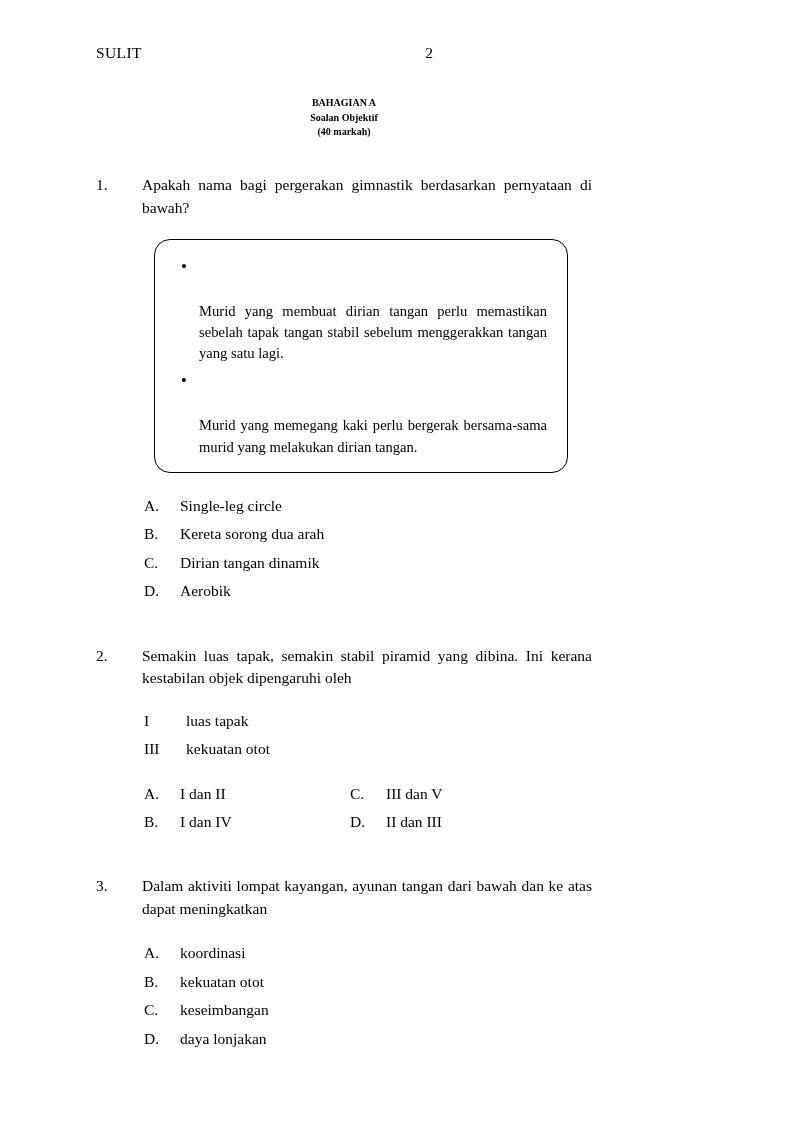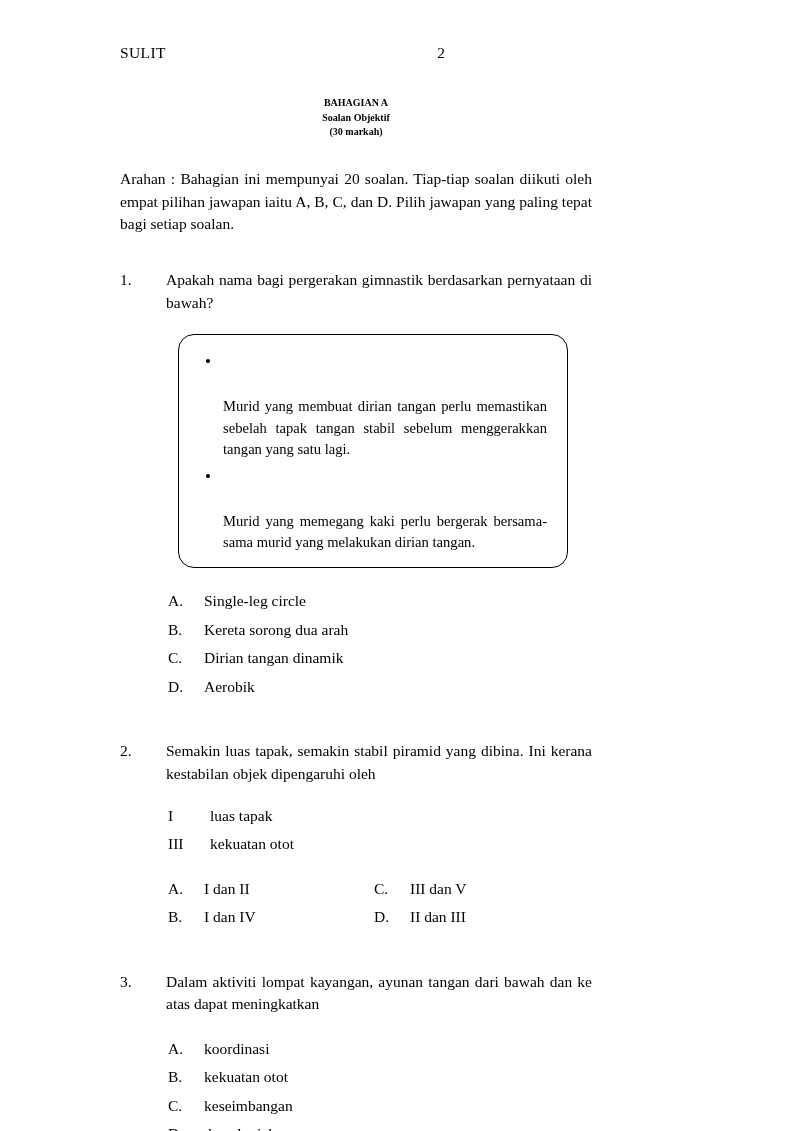--- a/index.html
+++ b/index.html
@@ -12,21 +12,21 @@
     height: 1131px;
     font-family: "Liberation Serif", "DejaVu Serif", serif;
     color: #000000;
     position: relative;
     overflow: hidden;
   }
   .page {
     width: 684px;
     height: 1131px;
     box-sizing: border-box;
-    padding: 44px 92px 0 120px;
+    padding: 44px 92px 0 96px;
     position: relative;
   }
   .header-row {
     display: flex;
     align-items: baseline;
     font-size: 15.5px;
     margin-bottom: 34px;
   }
   .header-left {
     width: 230px;
@@ -159,23 +159,22 @@
 
 <div class="page">
 
   <div class="header-row">
     <div class="header-left">SULIT</div>
     <div class="header-center">2</div>
   </div>
 
   <div class="section-title">BAHAGIAN A</div>
   <div class="section-title">Soalan Objektif</div>
-  <div class="section-title">(30 markah)</div>
-
-  <div class="instruction">Arahan : Bahagian ini mempunyai 20 soalan. Tiap-tiap soalan diikuti oleh empat pilihan jawapan iaitu A, B, C, dan D. Pilih jawapan yang paling tepat bagi setiap soalan.</div>
+  <div class="section-title">(40 markah)</div>
+
 
   <div class="q-block">
     <div class="q-row">
       <div class="q-num">1.</div>
       <div class="q-text">Apakah nama bagi pergerakan gimnastik berdasarkan pernyataan di bawah?</div>
     </div>
 
     <div class="stimulus-box">
       <div class="bullet-row">
         <div class="bullet-dot">•</div>

